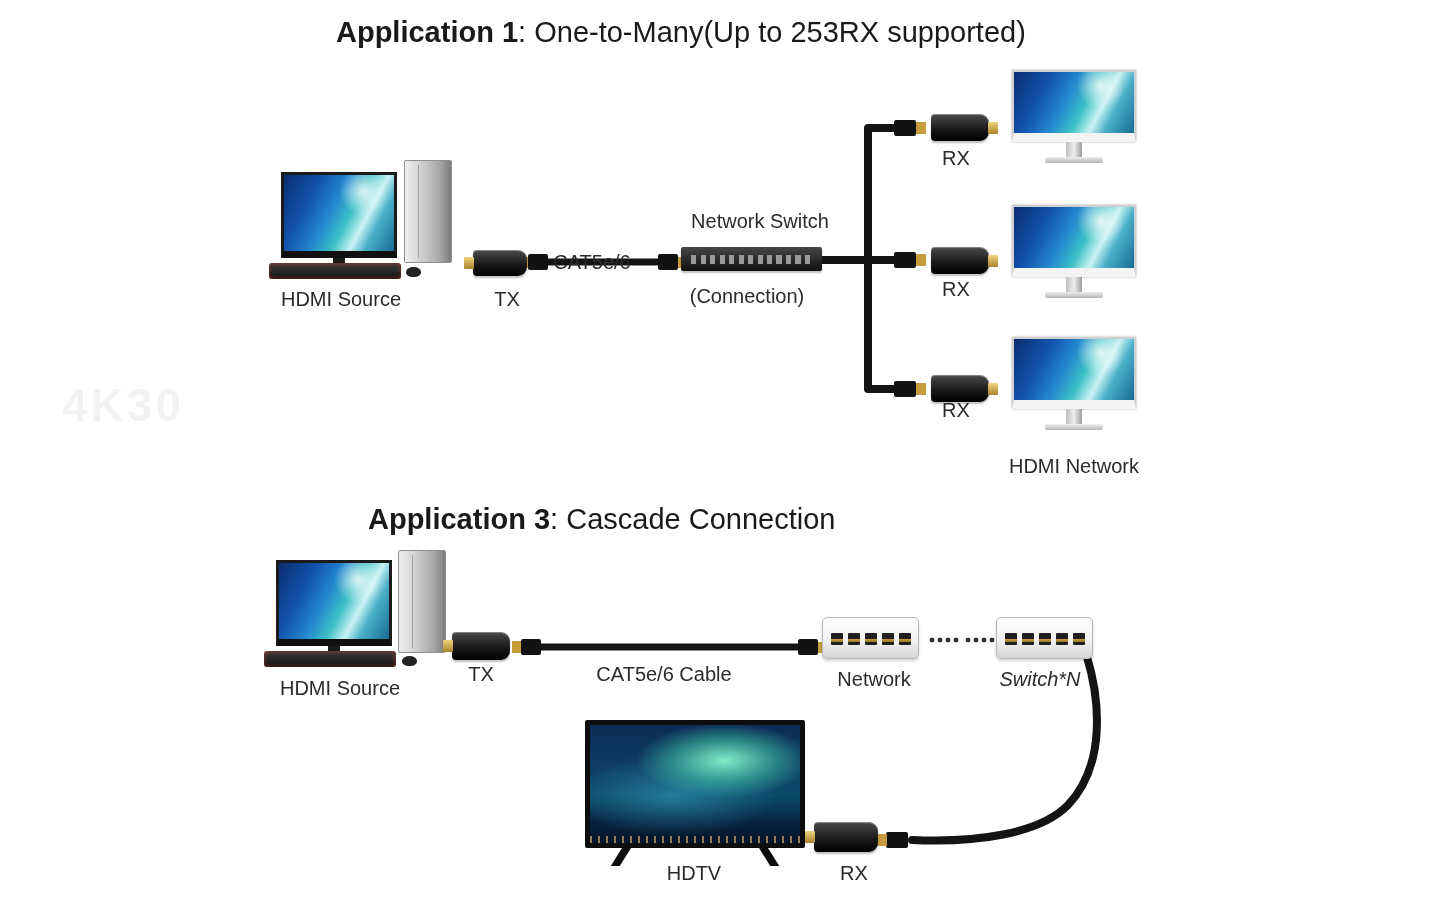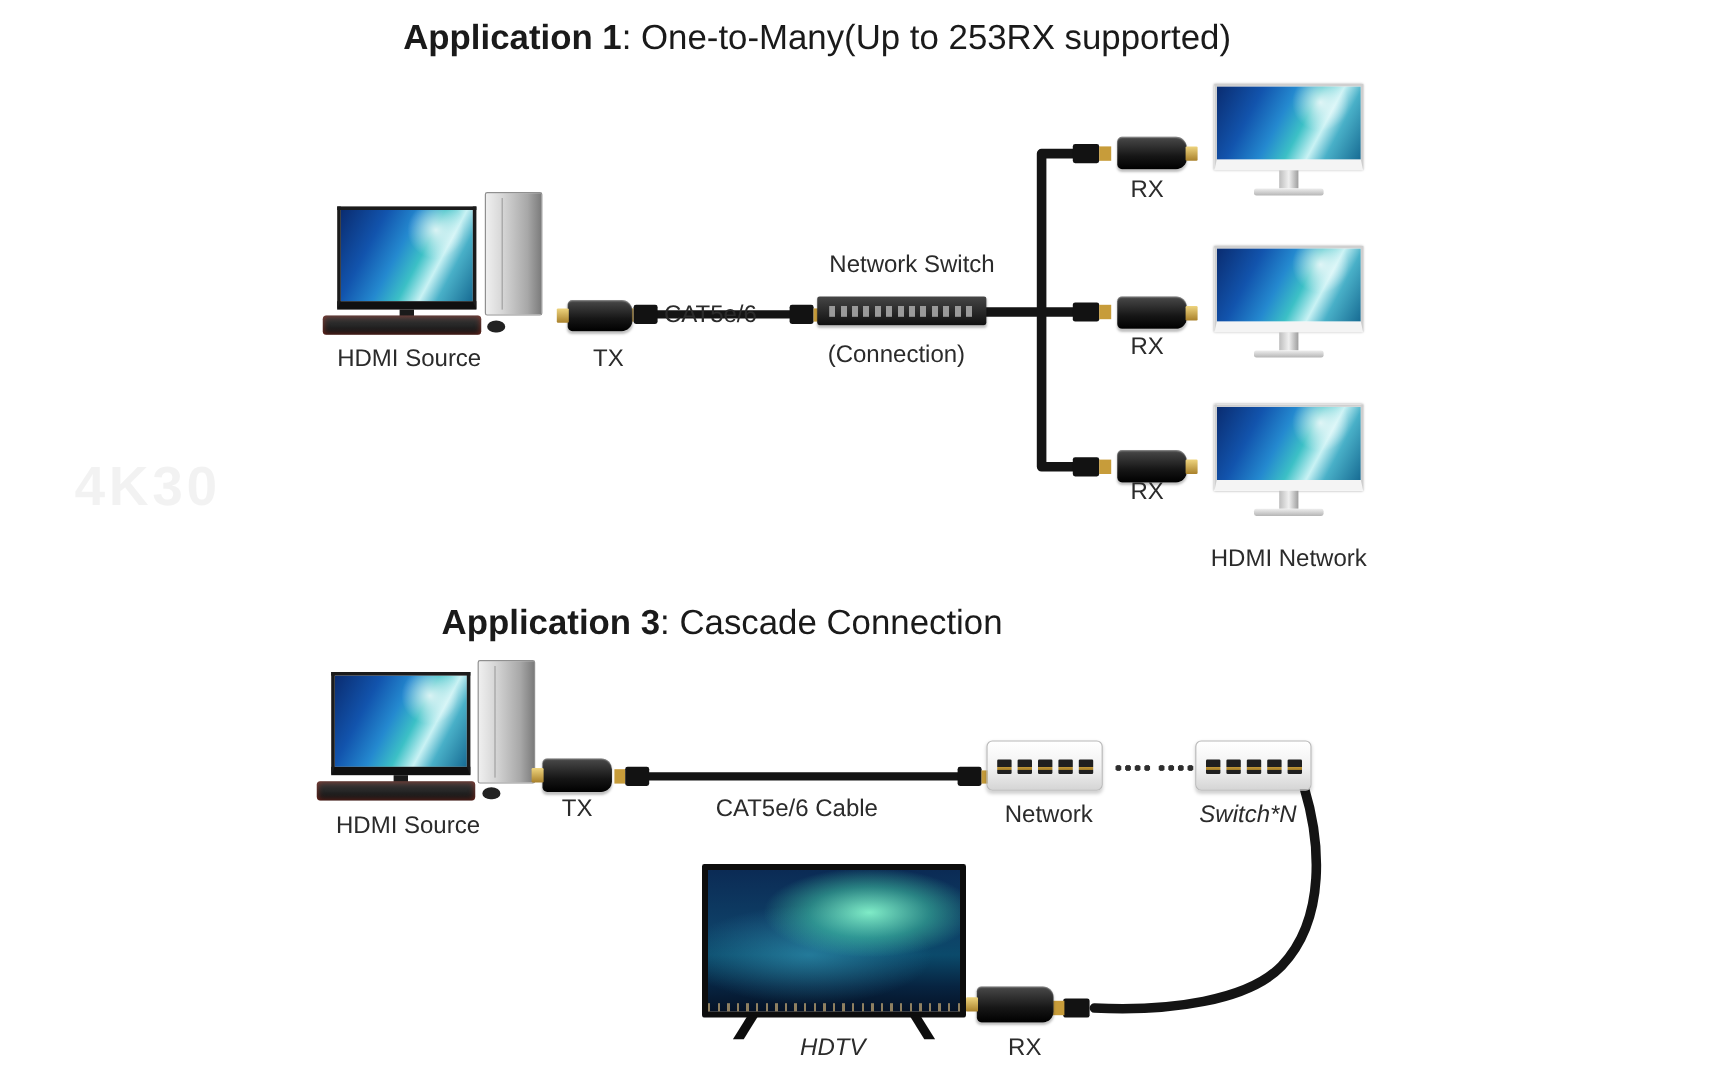--- a/index.html
+++ b/index.html
@@ -231,18 +231,18 @@
       <i></i>
       <i></i>
   </div>
   <div class="label" style="left:990px; top:668px; width:100px;font-style:italic;">Switch*N</div>
 
   <div class="dev hdtv" style="left:585px; top:720px;">
     <div class="tvscr aurora"></div>
     <div class="leg l"></div>
     <div class="leg r"></div>
   </div>
-  <div class="label" style="left:654px; top:862px; width:80px;font-style:italic;">HDTV</div>
+  <div class="label" style="left:654px; top:862px; width:80px;">HDTV</div>
 
   <div class="dev dongle tip-left" style="left:814px; top:822px; width:64px; height:30px;"></div>
   <div class="label" style="left:834px; top:862px; width:40px;">RX</div>
 
 </div>
 
 </body></html>

